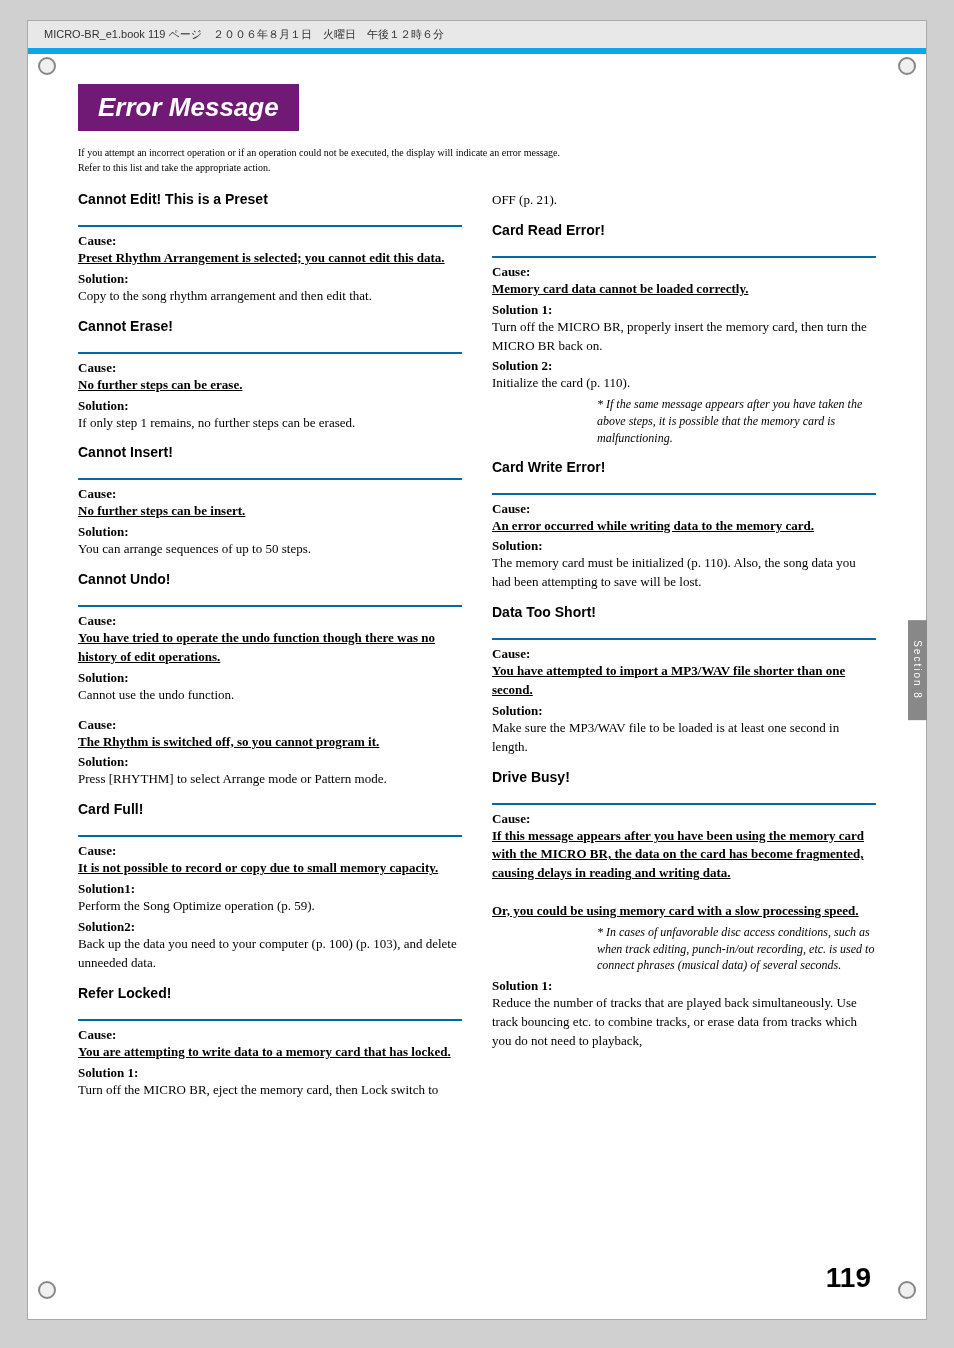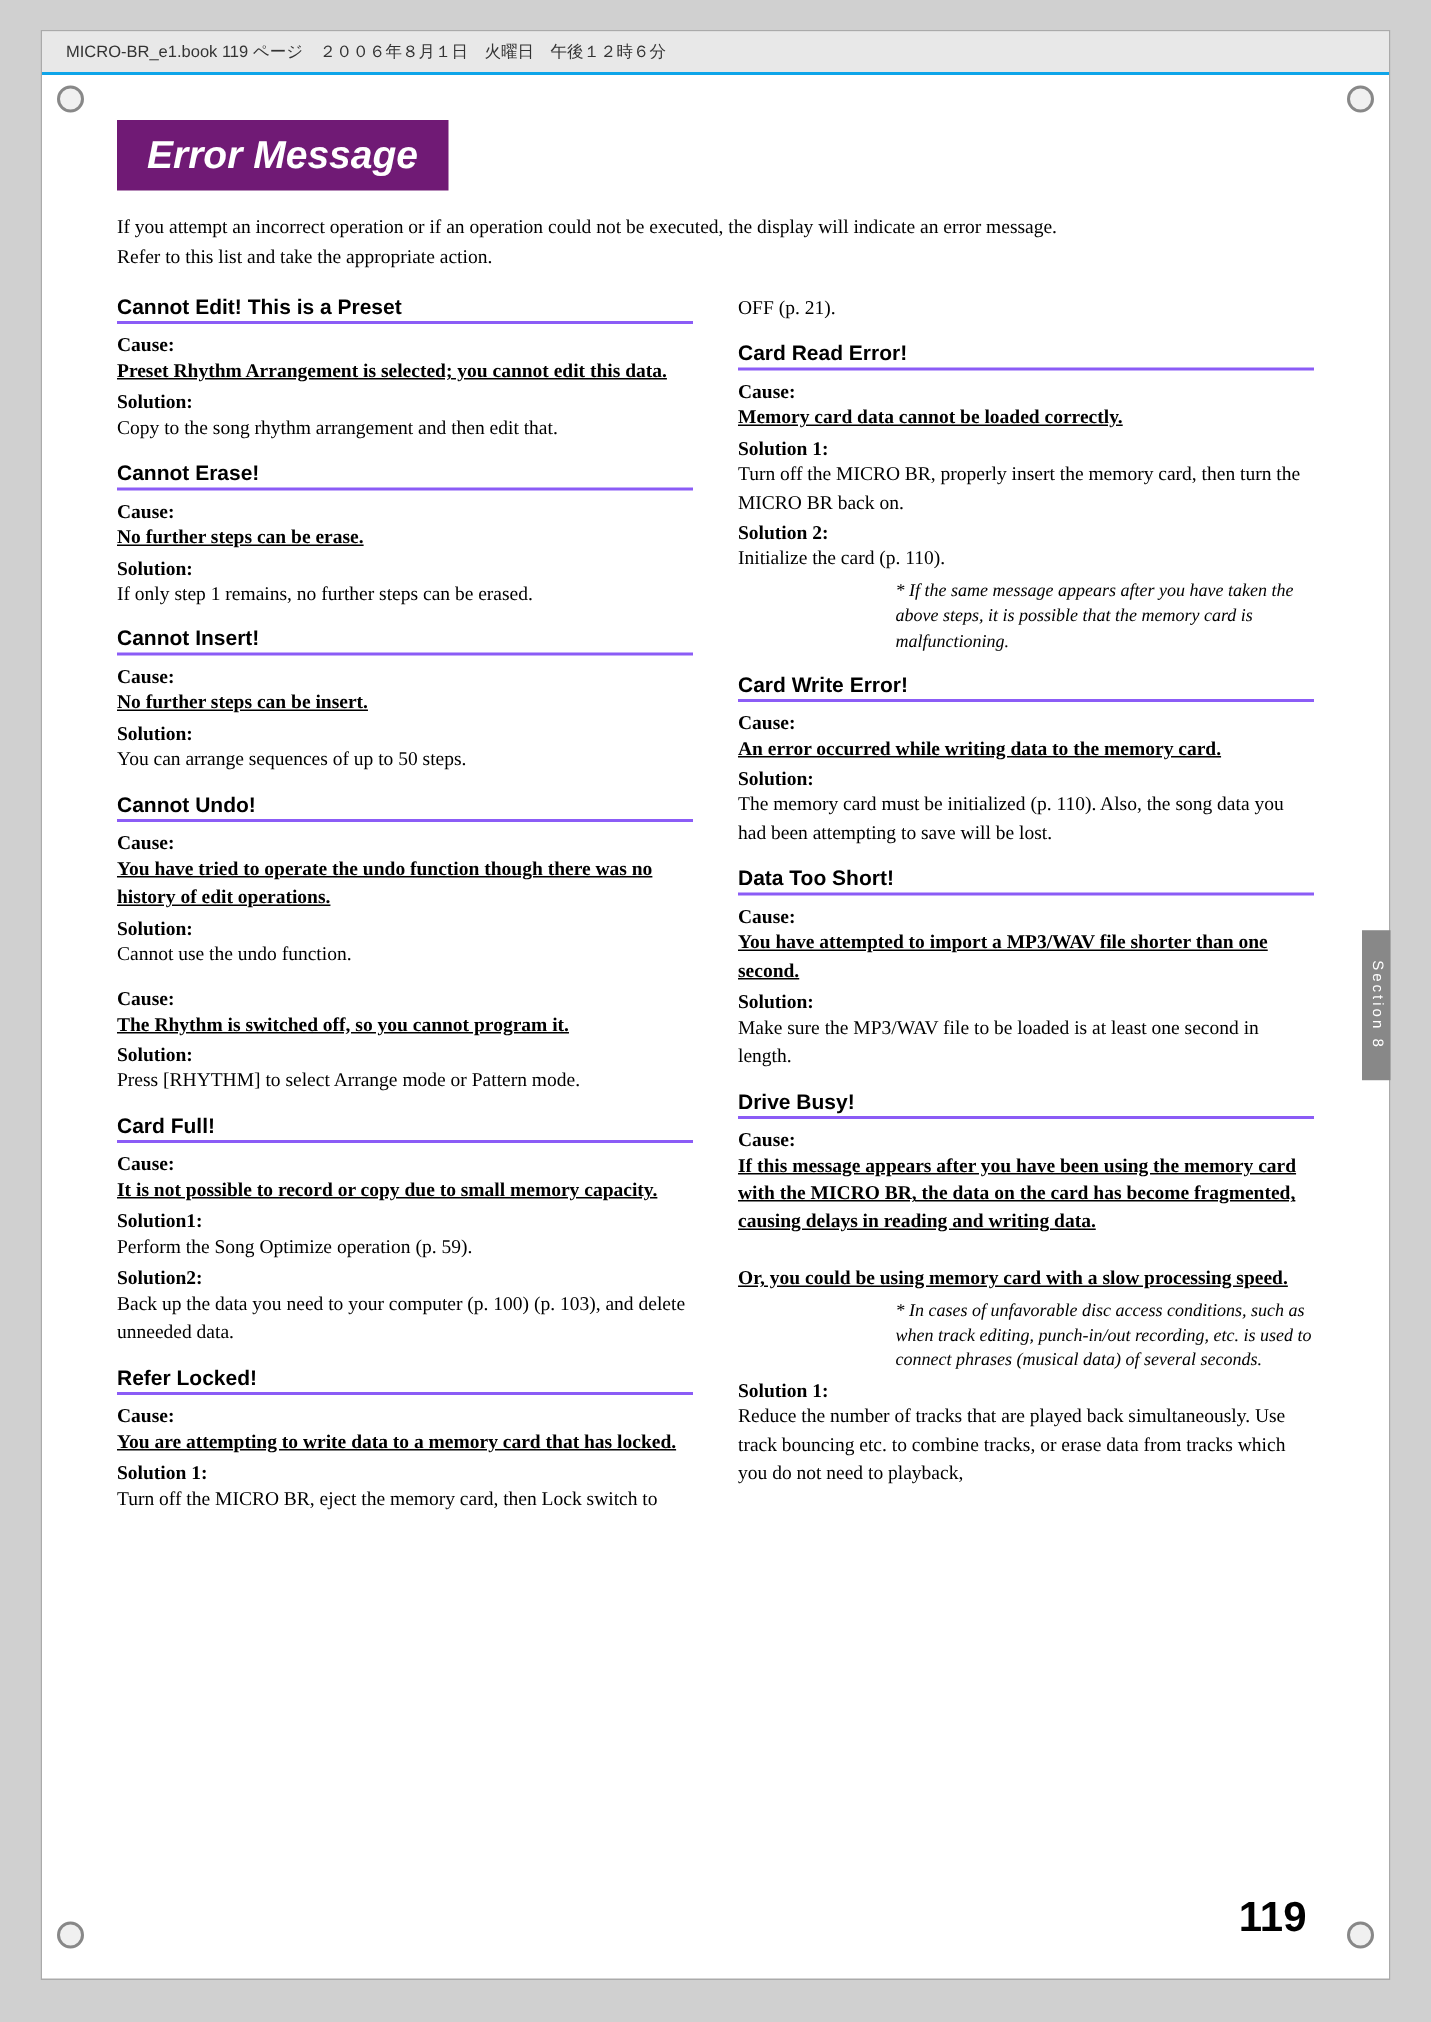--- a/index.html
+++ b/index.html
@@ -15,21 +15,21 @@
       background: #fff;
       width: 900px;
       margin: 20px auto;
       padding: 0;
       border: 1px solid #aaa;
       position: relative;
       min-height: 1300px;
     }
     .top-bar {
       background: #e8e8e8;
-      border-bottom: 2px solid #0ea5e9;
+      border-bottom: 6px solid #0ea5e9;
       padding: 6px 16px;
       font-size: 11px;
       font-family: Arial, sans-serif;
       color: #333;
     }
     .corner-circle {
       width: 18px; height: 18px;
       border-radius: 50%;
       border: 2px solid #888;
       background: #f0f0f0;
@@ -63,21 +63,21 @@
     .page-number {
       position: absolute;
       bottom: 25px;
       right: 55px;
       font-size: 28px;
       font-weight: bold;
       font-family: Arial, sans-serif;
     }
 
     .intro-text {
-      font-size: 13px;
+      font-size: 10px;
       line-height: 1.5;
       margin-bottom: 16px;
     }
 
     
     .columns {
       display: flex;
       gap: 30px;
     }
     .col-left {
@@ -85,23 +85,23 @@
     }
     .col-right {
       flex: 1;
     }
 
     
     .section-title {
       font-size: 14px;
       font-weight: bold;
       font-family: Arial, sans-serif;
-      border-bottom: 2px solid #8b5cf6;
+      border-bottom: 2px solid #0369a1;
       margin-bottom: 6px;
-      padding-bottom: 2px;
+      padding-bottom: 18px;
     }
 
     
     .entry {
       margin-bottom: 12px;
     }
     .entry-row {
       display: flex;
       gap: 0;
       margin-bottom: 3px;

